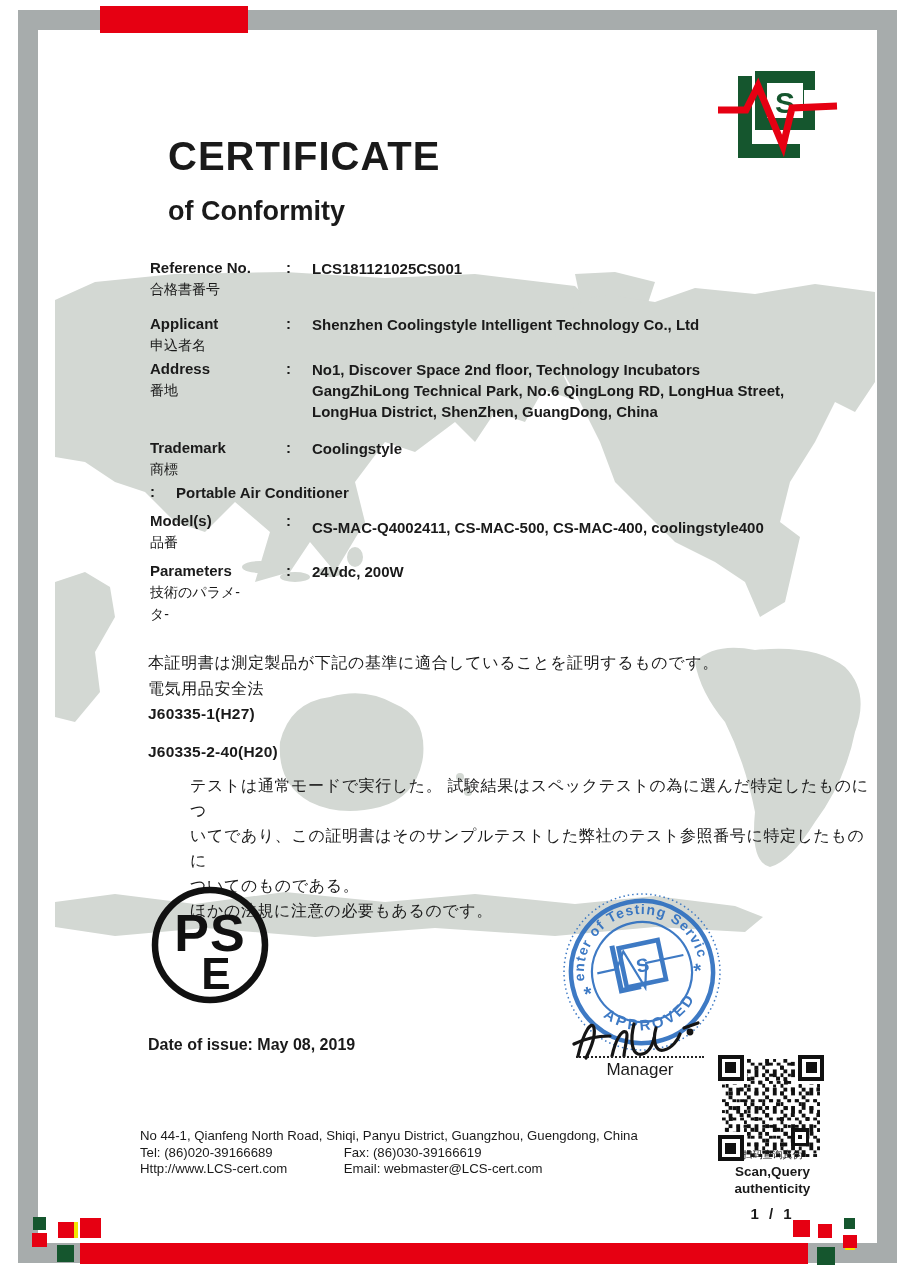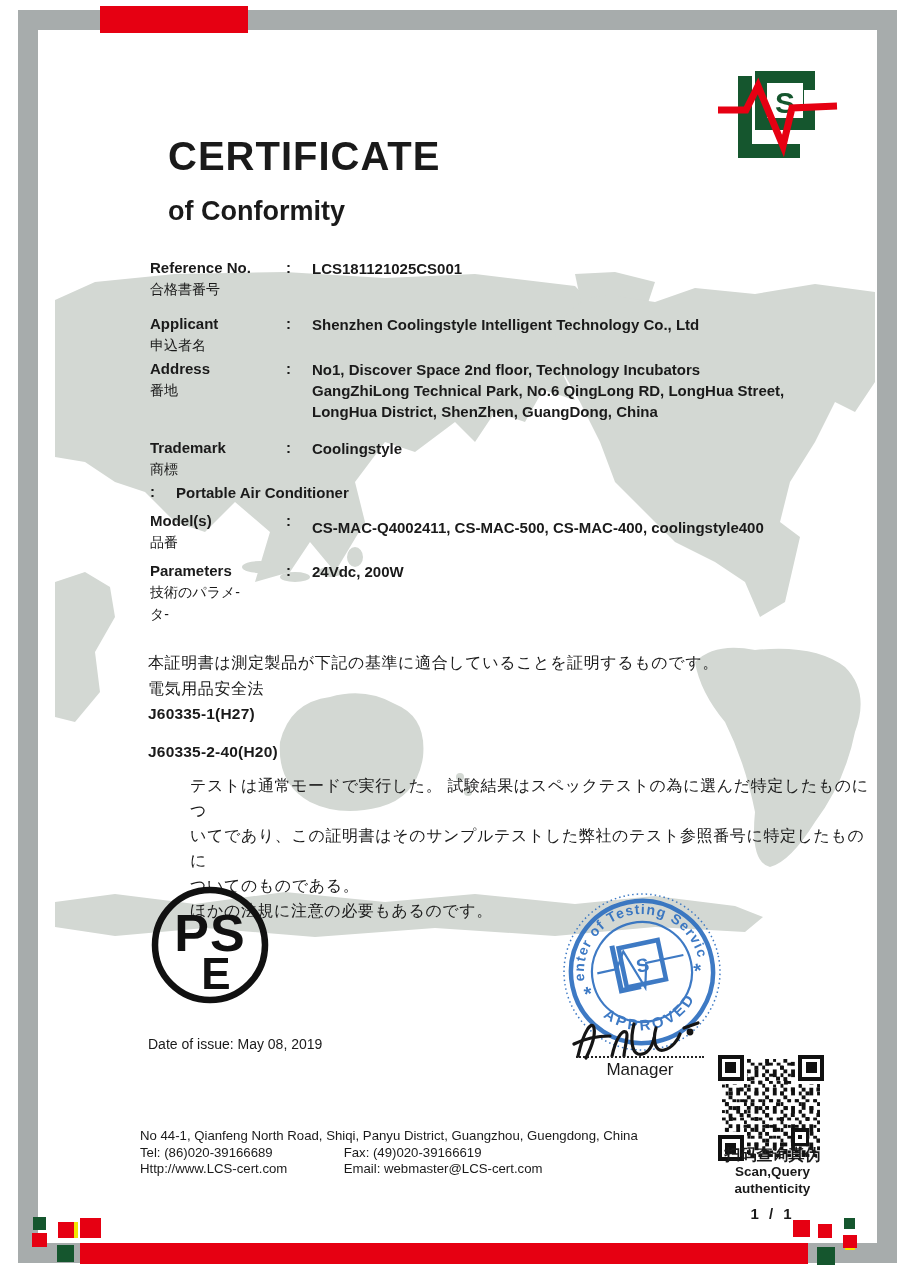--- a/index.html
+++ b/index.html
@@ -29,29 +29,29 @@
   .voff{margin-top:6px;}
   
   .statement{position:absolute;left:148px;top:650px;width:730px;z-index:2;font-size:16px;letter-spacing:.6px;}
   .statement .l{line-height:26px;}
   .statement .std{font-weight:700;font-size:15.5px;letter-spacing:.2px;line-height:24px;}
   .statement .std2{margin-top:14px;}
   .statement .para{margin-top:9px;}
   .statement .para .l{line-height:25px;margin-left:42px;}
   
   .pse{position:absolute;left:150px;top:885px;z-index:2;}
-  .dateline{position:absolute;left:148px;top:1036px;font-size:14px;font-weight:400;z-index:2;}
+  .dateline{position:absolute;left:148px;top:1036px;font-size:16px;font-weight:700;z-index:2;}
   .stamp{position:absolute;left:558px;top:888px;z-index:2;opacity:.92;}
   .sig{position:absolute;left:572px;top:1016px;z-index:3;}
   .sigline{position:absolute;left:576px;top:1056px;width:128px;border-top:2px dotted #222;z-index:3;}
   .manager{position:absolute;left:576px;top:1060px;width:128px;text-align:center;font-size:17px;z-index:3;}
   
   .qr{position:absolute;left:718px;top:1055px;z-index:2;}
   .qrcap{position:absolute;left:700px;top:1146px;width:145px;text-align:center;z-index:2;}
-  .qrcap .zh{font-size:16px;font-weight:700;line-height:17px;}
+  .qrcap .zh{font-size:10px;font-weight:400;line-height:17px;}
   .qrcap .en{font-size:13.5px;font-weight:700;line-height:17px;}
   .qrcap .pg{font-size:15px;font-weight:700;letter-spacing:3px;margin-top:8px;}
   
   .footer{position:absolute;left:140px;top:1128px;z-index:2;font-size:13.2px;line-height:16.5px;}
   .footer .col1{display:inline-block;width:200px;}
 </style>
 </head>
 <body>
 
 <div class="page">
@@ -277,21 +277,21 @@
   <div class="qrcap">
     <div class="zh">扫码查询真伪</div>
     <div class="en">Scan,Query authenticity</div>
     <div class="pg">1 / 1</div>
   </div>
 
   <div class="footer">
     <div>No 44-1, Qianfeng North Road, Shiqi, Panyu District, Guangzhou, Guengdong, China</div>
     <div>
       <span class="col1">Tel: (86)020-39166689</span>
-      <span>Fax: (49)020-39166619</span>
+      <span>Fax: (86)030-39166619</span>
     </div>
     <div>
       <span class="col1">Http://www.LCS-cert.com</span>
       <span>Email: webmaster@LCS-cert.com</span>
     </div>
   </div>
 
 </div>
 
 </body></html>

